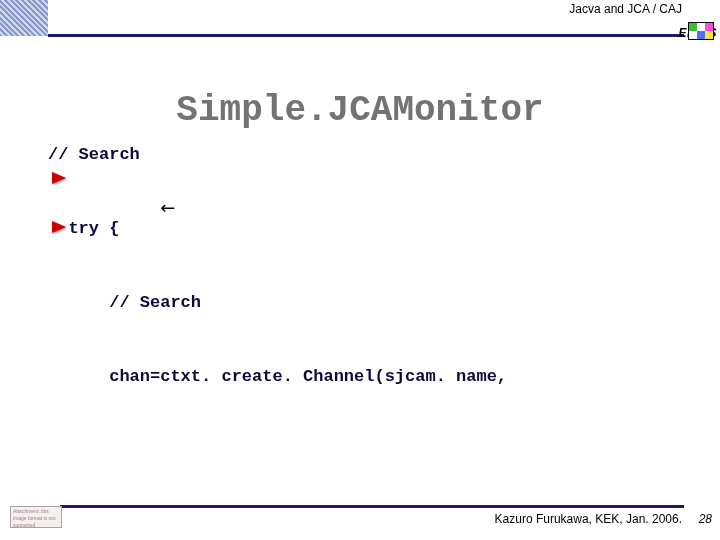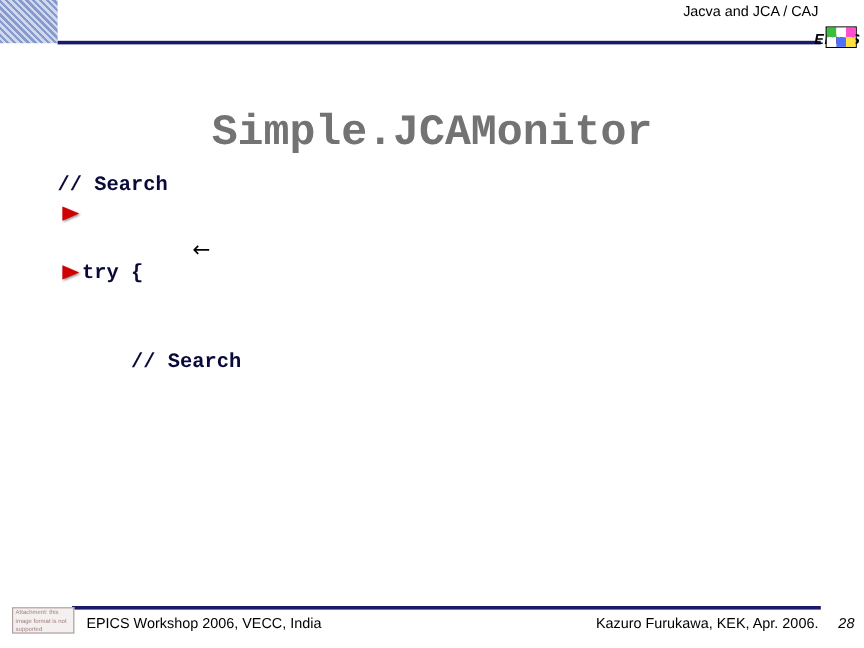--- a/index.html
+++ b/index.html
@@ -175,31 +175,31 @@
     <span style="background: rgb(79, 111, 255);"></span>
     <span style="background: rgb(255, 226, 59);"></span>
 </div>
 
 <div class="title">Simple.JCAMonitor</div>
 
 <div class="code-area">
   <div>// Search</div>
   <div>  try {</div>
   <div>      // Search</div>
+  <div>      chan=ctxt. create. Channel(sjcam. name,</div>
   
   
   
   
   
 </div>
 
 <div class="arrow a1"></div>
 <div class="arrow a2"></div>
 <div class="pointer">↖</div>
 
 <div class="bottom-line"></div>
 
 <div class="footer">
   <div class="footer-left-box">Attachment: this image format is not supported</div>
-  <div class="footer-center">EPICS Workshop 2006, VECC, India</div>
-  <div class="footer-right">Kazuro Furukawa, KEK, Apr. 2006.</div>
+  <div class="footer-right">Kazuro Furukawa, KEK, Jan. 2006.</div>
   <div class="footer-num">28</div>
 </div>
 
 </body></html>

